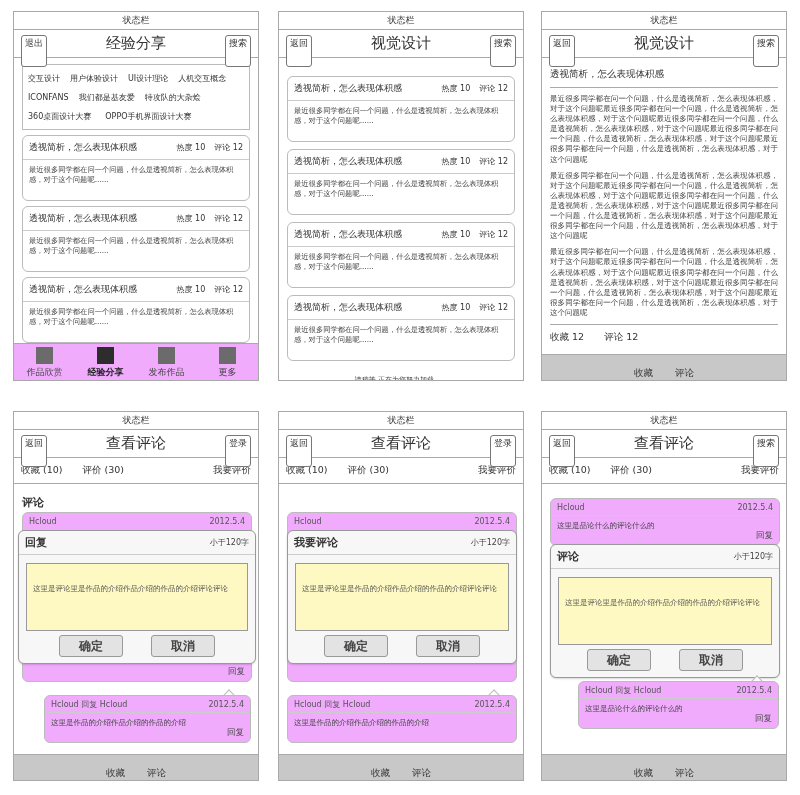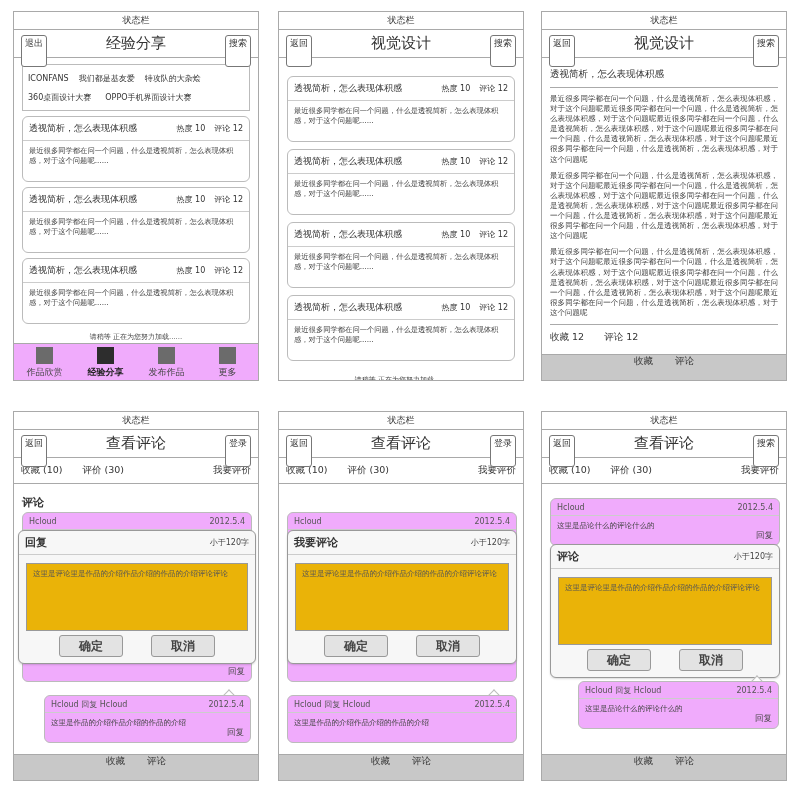--- a/index.html
+++ b/index.html
@@ -114,21 +114,21 @@
     margin: 6px 8px 0 8px;
     border-top: 1px solid #aaa;
     padding-top: 6px;
     font-size: 9.5px;
   }
   .article-stats span { margin-right: 17px; }
   .bottom-bar {
     position: absolute; left: 0; right: 0; bottom: 0;
     height: 26px; background: #c8c8c8;
     border-top: 1px solid #a9a9a9;
-    display: flex; justify-content: center; align-items: flex-start; gap: 22px;
+    display: flex; justify-content: center; align-items: flex-end; gap: 22px;
     font-size: 9.5px; color: #333;
   }
 
   
   .sub-bar {
     height: 26px; display: flex; align-items: center;
     padding: 0 7px; border-bottom: 1px solid #a9a9a9;
     font-size: 9.5px; color: #333;
   }
   .sub-bar .spacer { flex: 1; }
@@ -155,22 +155,22 @@
     box-shadow: 0 1px 2px rgba(0,0,0,0.15);
   }
   .dialog-head {
     height: 24px; display: flex; align-items: center;
     padding: 0 6px; border-bottom: 1px solid #ccc;
   }
   .dialog-head .t { flex: 1; font-size: 11px; font-weight: bold; color: #333; }
   .dialog-head .lim { font-size: 8px; color: #444; }
   .dialog-text {
     margin: 8px 7px 0 7px; height: 68px;
-    border: 1px solid #999; background: #eab308;
-    padding: 5px 6px; font-size: 7.5px; color: #555; line-height: 10px;
+    border: 1px solid #999; background: #fef9c3;
+    padding: 20px 6px; font-size: 7.5px; color: #555; line-height: 10px;
   }
   .dialog-btns { display: flex; justify-content: center; gap: 28px; margin-top: 4px; font-weight: bold; }
   .dlg-btn {
     width: 64px; height: 22px; border: 1px solid #999; border-radius: 3px;
     background: #e3e3e3; text-align: center; line-height: 20px;
     font-size: 12px; color: #444;
   }
   .caret {
     position: absolute; width: 8px; height: 8px;
     border-left: 1px solid #bbb; border-top: 1px solid #bbb;
@@ -181,20 +181,26 @@
 <body>
 
 <div class="phone" style="left:13px; top:11px; height:370px;">
   <div class="status-bar">状态栏</div>
   <div class="nav-bar">
     <div class="nav-btn left">退出</div>
     <div class="nav-title">经验分享</div>
     <div class="nav-btn right">搜索</div>
   </div>
   <div class="tag-box">
+    <div class="tag-row">
+      <span>交互设计</span>
+      <span>用户体验设计</span>
+      <span>UI设计理论</span>
+      <span>人机交互概念</span>
+    </div>
     <div class="tag-row">
       <span>ICONFANS</span>
       <span>我们都是基友爱</span>
       <span>特攻队的大杂烩</span>
     </div>
     <div class="tag-row" style="gap:14px;">
       <span>360桌面设计大赛</span>
       <span>OPPO手机界面设计大赛</span>
     </div>
   </div>

